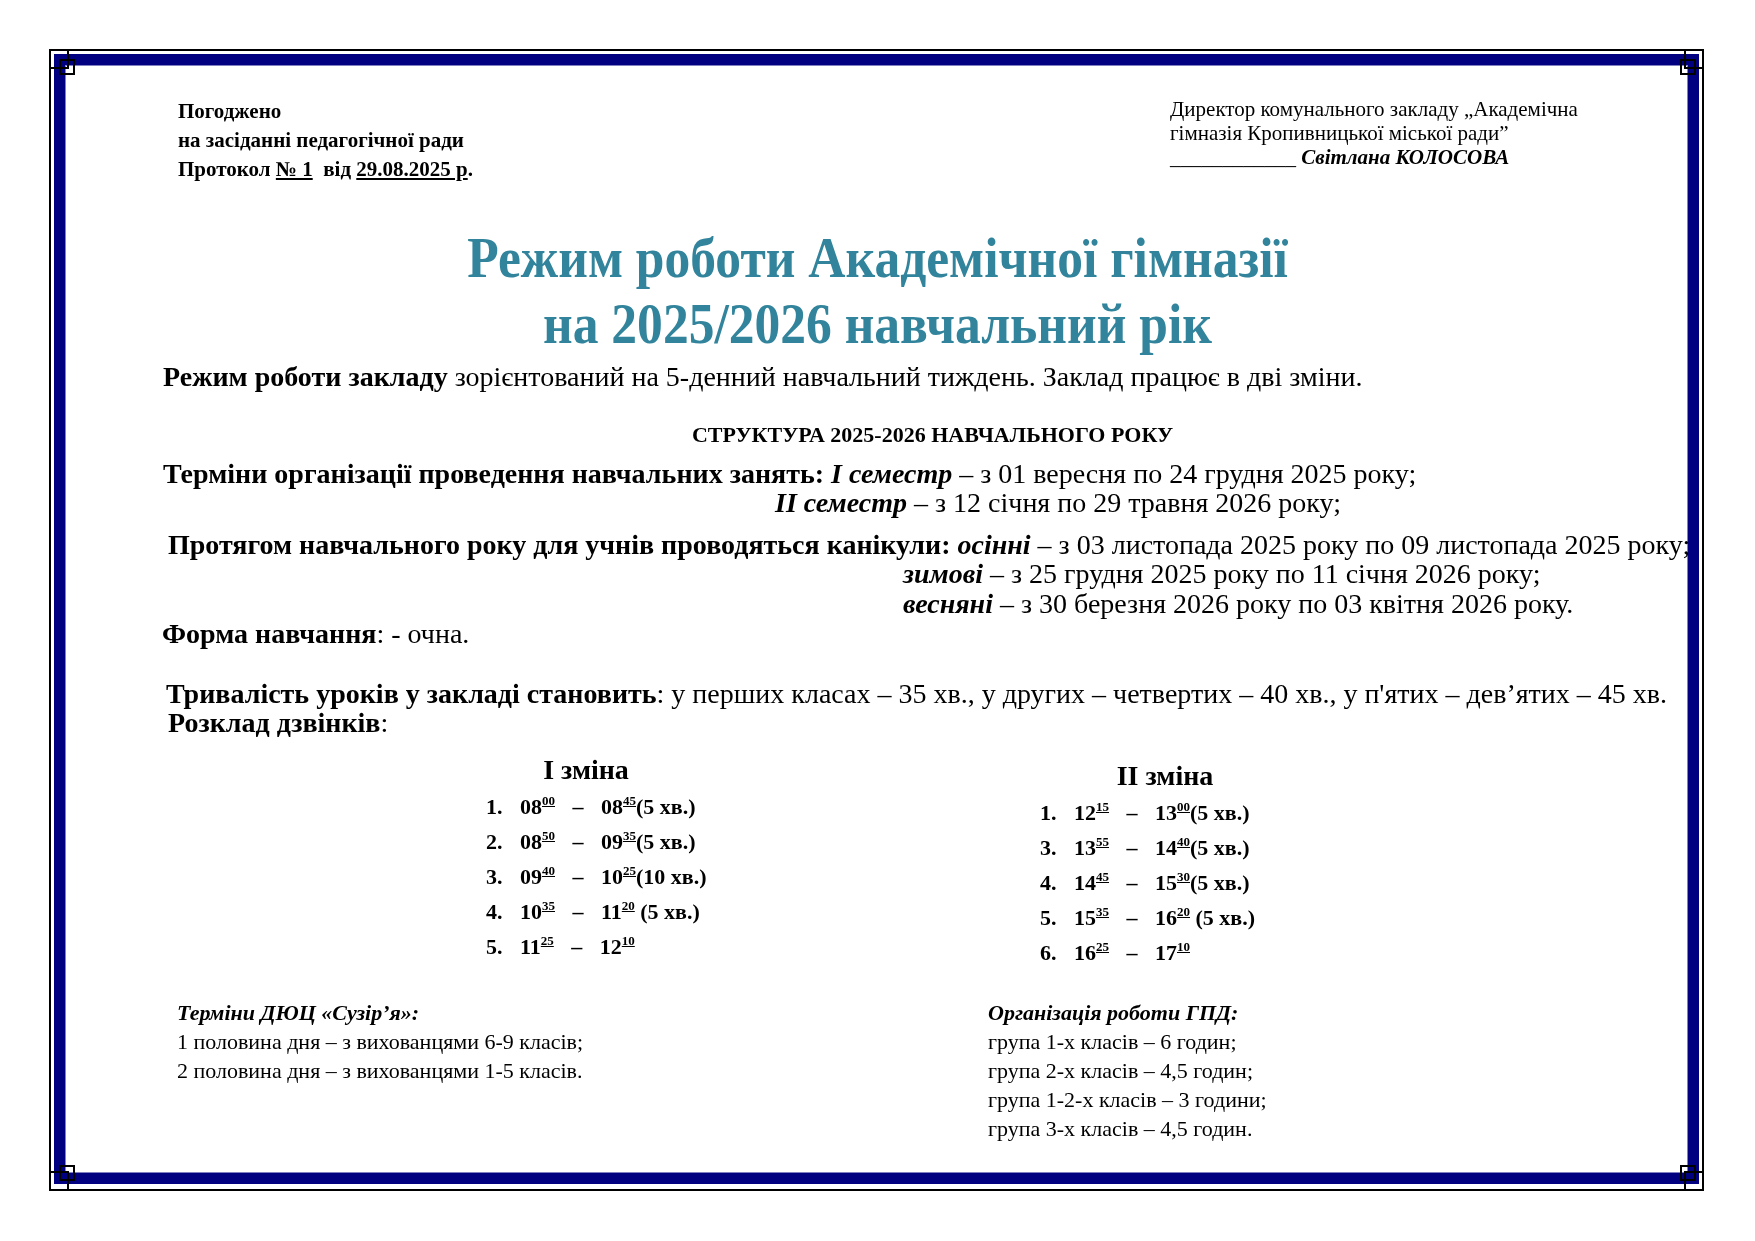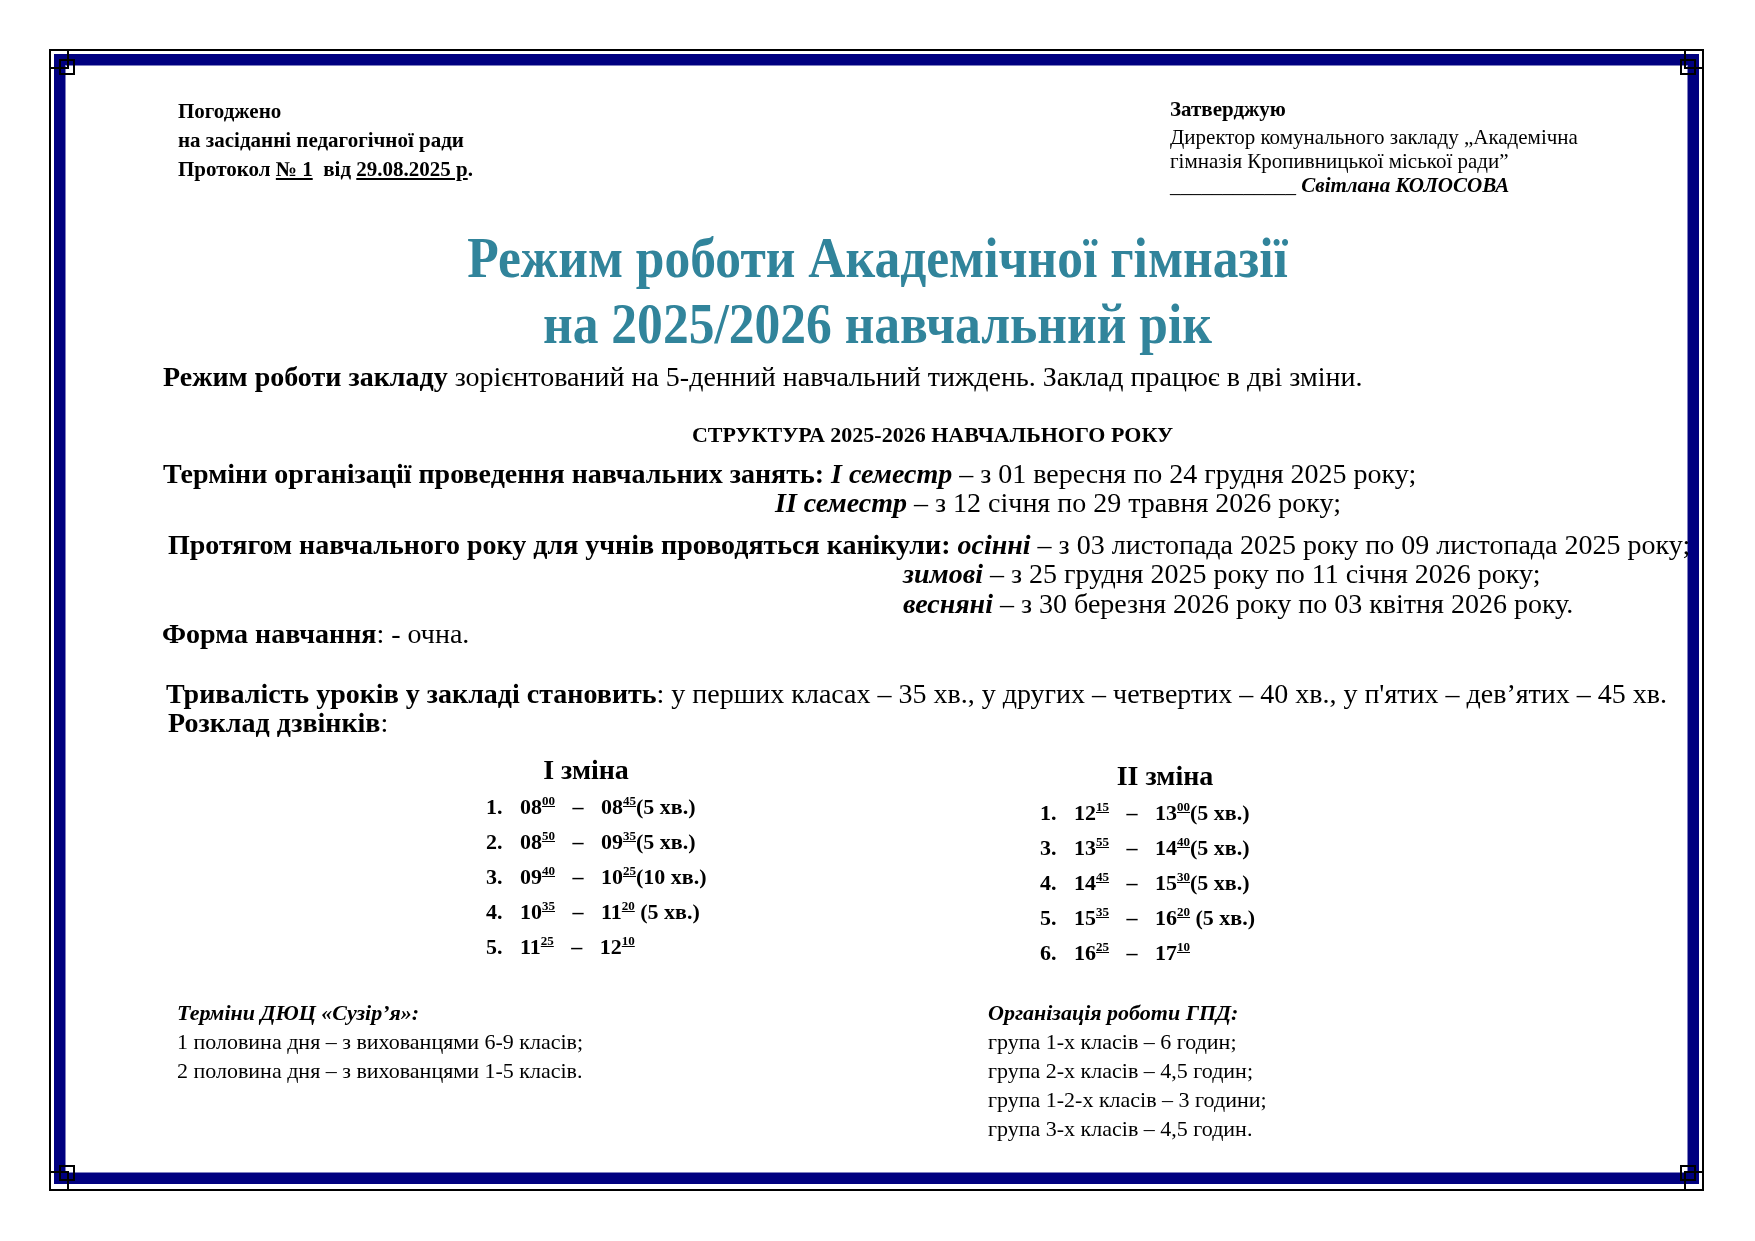--- a/index.html
+++ b/index.html
@@ -66,21 +66,20 @@
 <div class="corner" style="left:1684px;top:1171px;"></div>
 <div class="corner c2" style="left:1680px;top:1165px;"></div>
 
 <div class="abs agreed">
   <div>Погоджено</div>
   <div>на засіданні педагогічної ради</div>
   <div style="white-space:pre;"><span>Протокол </span><span class="u">№ 1</span><span>  від </span><span class="u">29.08.2025 р</span><span>.</span></div>
 </div>
 
 <div class="abs approve">
-  <div class="b" style="margin-bottom:4px;">Затверджую</div>
   <div>Директор комунального закладу „Академічна</div>
   <div>гімназія Кропивницької міської ради”</div>
   <div><span>____________</span><span class="bi"> Світлана КОЛОСОВА</span></div>
 </div>
 
 <div class="abs title t1">Режим роботи Академічної гімназії</div>
 <div class="abs title t2">на 2025/2026 навчальний рік</div>
 
 <div class="abs line" style="left:163px;top:363px;">
   <span class="bold">Режим роботи закладу</span><span> зорієнтований на 5-денний навчальний тиждень. Заклад працює в дві зміни.</span>

